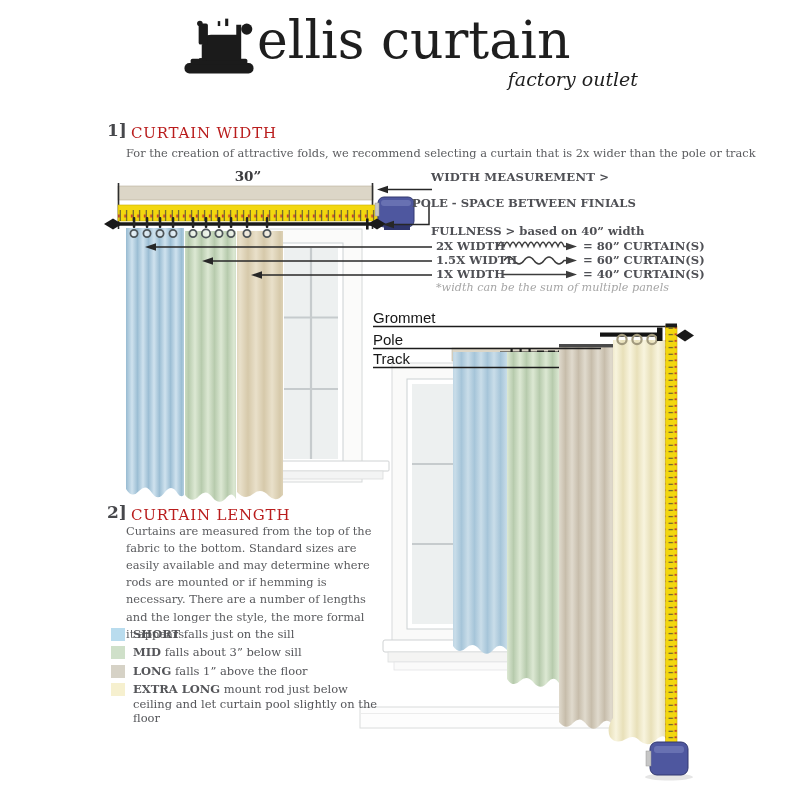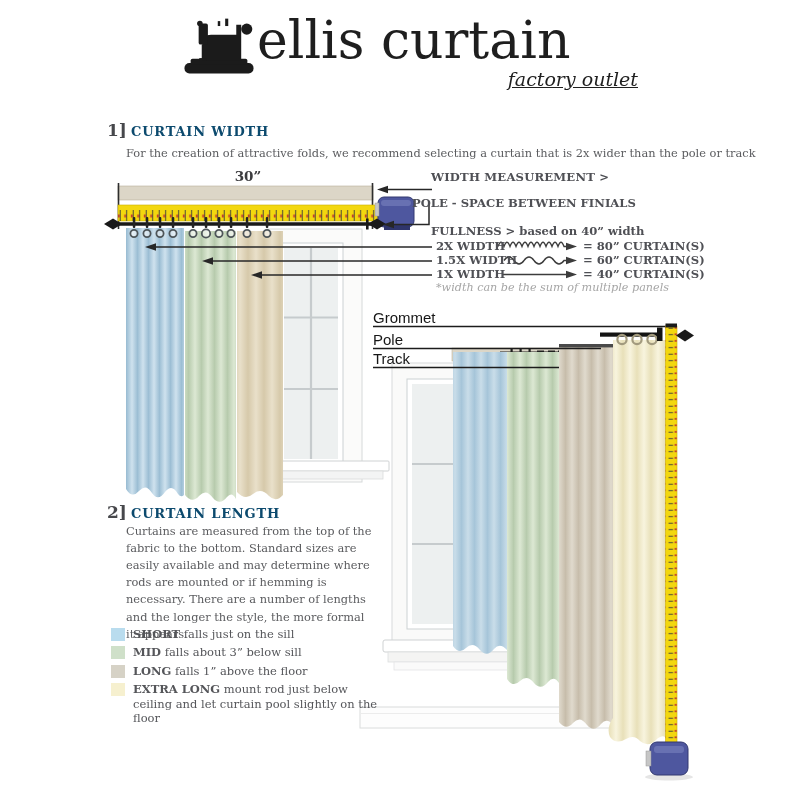--- a/index.html
+++ b/index.html
@@ -2,24 +2,24 @@
 <html><head>
 <meta charset="utf-8">
 <style>
   html,body{margin:0;padding:0;background:#fff;}
   .page{position:relative;width:800px;height:800px;background:#ffffff;overflow:hidden;
         font-family:"DejaVu Serif",serif;color:#505156;padding-left:23px;}
   .abs{position:absolute;}
   .art{position:absolute;left:0;top:0;width:800px;height:800px;}
   .b{font-weight:bold;}
   .brand-name{font-size:52px;color:#1e1e1e;letter-spacing:0px;line-height:1;}
-  .tagline{font-size:19px;font-style:italic;color:#1f1f1f;text-align:right;line-height:1;text-decoration:underline;}
+  .tagline{font-size:19px;font-style:italic;color:#1f1f1f;text-align:right;line-height:1;}
   .page-title{font-size:21.5px;font-weight:bold;color:#54555a;letter-spacing:.2px;white-space:nowrap;}
   .secnum{font-size:17px;font-weight:bold;color:#47484c;}
-  .sectitle{font-size:13px;font-weight:bold;color:#0c4a6e;letter-spacing:.8px;white-space:nowrap;}
+  .sectitle{font-size:15px;font-weight:normal;color:#b91c1c;letter-spacing:.8px;white-space:nowrap;}
   .body-text{font-size:11.4px;color:#5b5c5f;line-height:1.5;}
   .nowrap{white-space:nowrap;}
   .ann{font-size:11.6px;color:#4f5055;white-space:nowrap;line-height:1.15;}
   .foot{font-size:11.2px;font-style:italic;color:#a6a6a6;white-space:nowrap;}
   .dim{font-size:13.5px;font-weight:bold;color:#3c3c3f;text-align:center;}
   .d2label{font-family:"Liberation Sans",sans-serif;font-size:15px;color:#161616;line-height:1;}
   .legend{display:flex;flex-direction:column;gap:4px;width:272px;}
   .legend-row{display:flex;gap:8px;align-items:flex-start;}
   .swatch{flex:0 0 14px;width:14px;height:13px;margin-top:1px;}
   .legend-txt{font-size:11.5px;color:#55565a;line-height:1.25;width:248px;}

